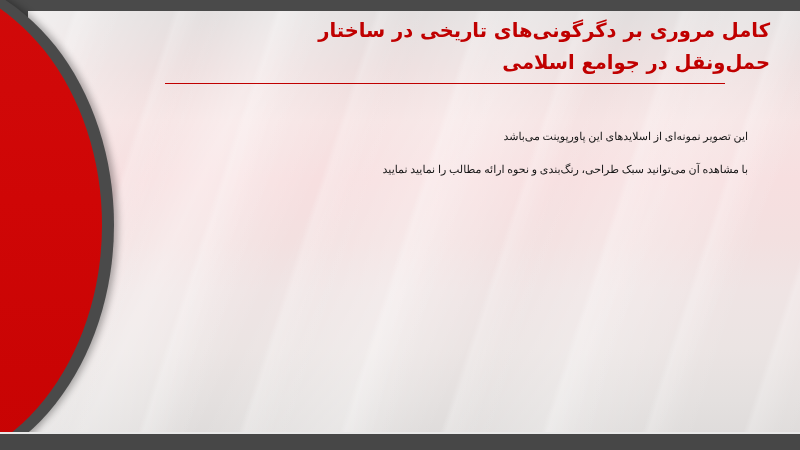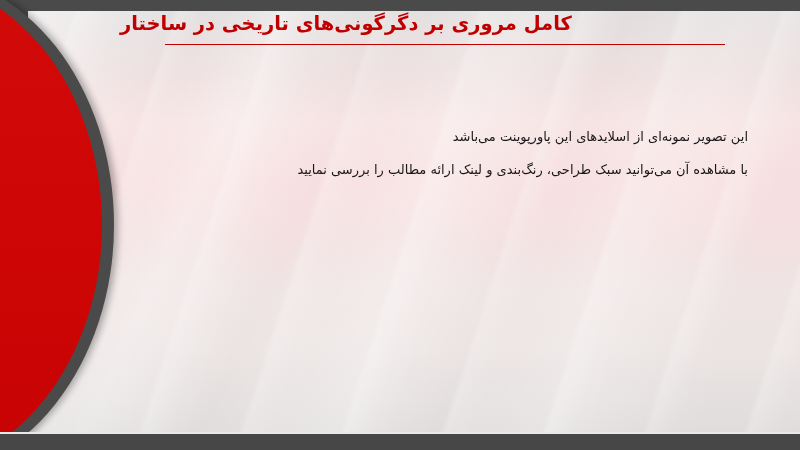--- a/index.html
+++ b/index.html
@@ -99,23 +99,23 @@
     width: 394px;
     height: 494px;
     border-radius: 50%;
     background: linear-gradient(180deg, #d10a0a 0%, #cf0606 45%, #c70303 100%);
   }
 
   
   .title-block {
     position: absolute;
     left: 120px;
-    top: 8px;
+    top: 15px;
     width: 650px;
-    text-align: left;
+    text-align: right;
   }
   .title-line {
     color: #c00000;
     font-size: 19.5px;
     font-weight: bold;
     line-height: 32px;
     letter-spacing: 0px;
     white-space: nowrap;
     direction: rtl;
   }
@@ -130,45 +130,47 @@
   .body-block {
     position: absolute;
     left: 120px;
     top: 120px;
     width: 628px;
     text-align: right;
     direction: rtl;
   }
   .body-line {
     color: #171717;
-    font-size: 13px;
+    font-size: 11px;
     line-height: 33px;
     white-space: nowrap;
     font-weight: normal;
+    font-family: Liberation Serif, serif;
   }
 </style>
 </head>
 <body>
 
 <div class="slide">
 
   <div class="frame-top"></div>
 
   <div class="panel">
     <div class="panel-streaks"></div>
   </div>
 
   <div class="arc-outline"></div>
   <div class="arc-red"></div>
 
   <div class="title-block">
     <div class="title-line">کامل مروری بر دگرگونی‌های تاریخی در ساختار</div>
+    <div class="title-line">حمل‌ونقل در جوامع اسلامی</div>
     <div class="title-rule"></div>
   </div>
 
   <div class="body-block">
     <div class="body-line">این تصویر نمونه‌ای از اسلایدهای این پاورپوینت می‌باشد</div>
-    <div class="body-line">با مشاهده آن می‌توانید سبک طراحی، رنگ‌بندی و لینک ارائه مطالب را بررسی نمایید</div>
+    <div class="body-line">با مشاهده آن می‌توانید سبک طراحی، رنگ‌بندی و نحوه ارائه مطالب را نمایید نمایید</div>
   </div>
 
   <div class="frame-bottom"></div>
 
 </div>
 
 </body></html>

